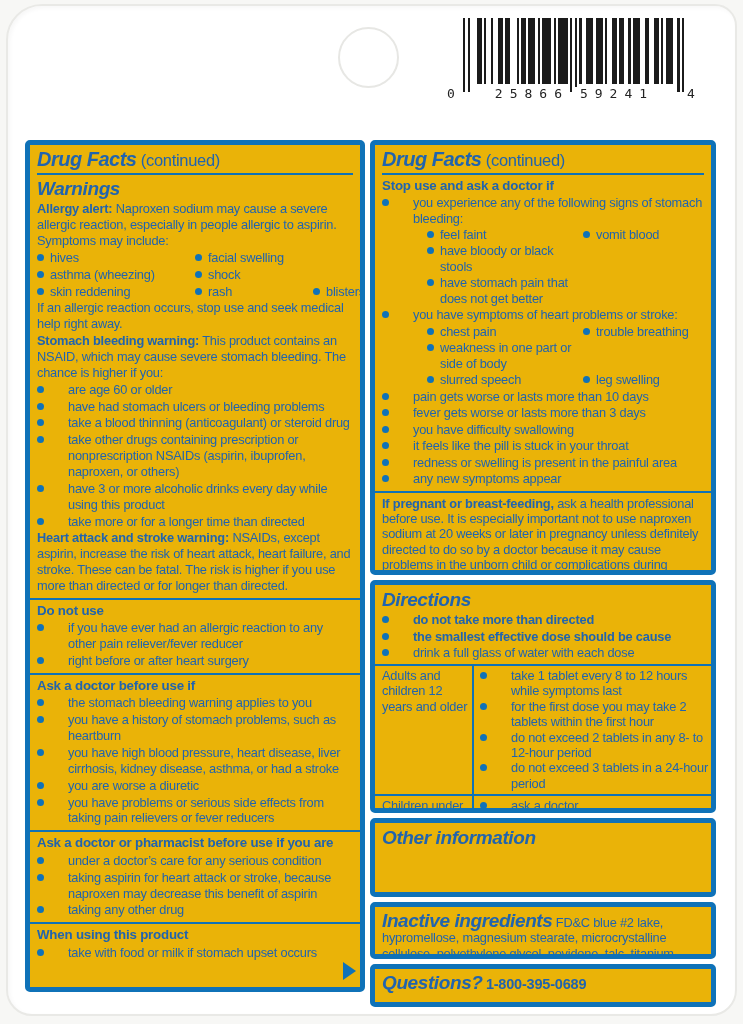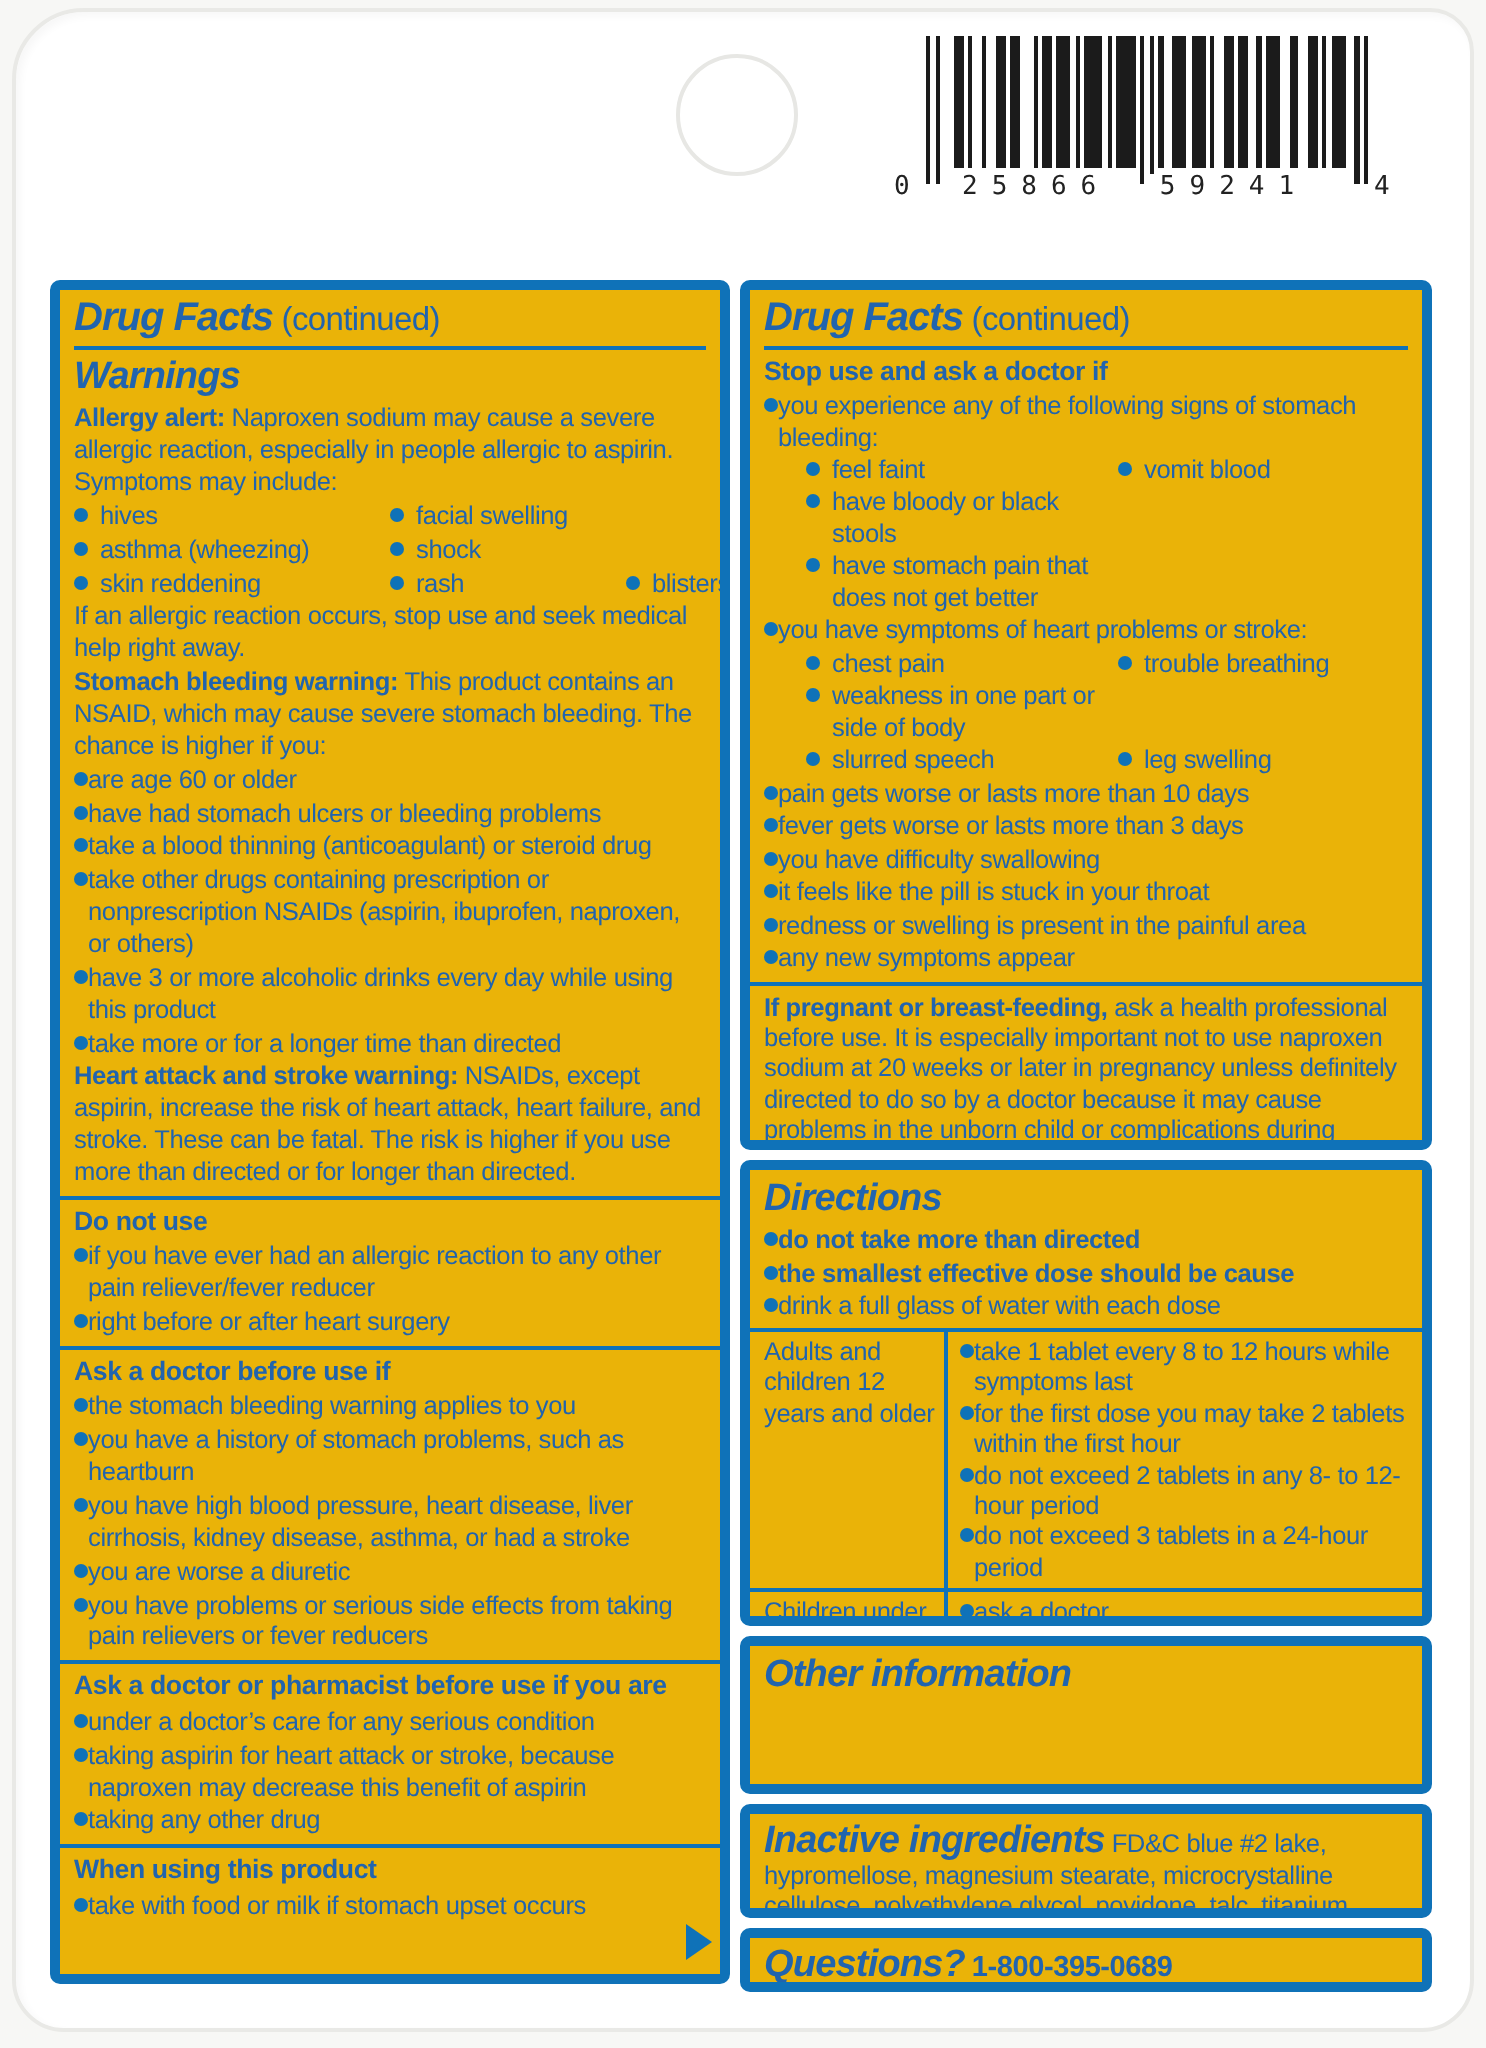--- a/index.html
+++ b/index.html
@@ -29,47 +29,47 @@
   .barcode{position:absolute;left:449px;top:18px;width:258px;height:88px;}
   .bars{position:absolute;left:14px;top:0;height:74px;display:flex;align-items:flex-start;}
   .bars i{display:block;width:2.33px;height:66px;}
   .bars i.b{background:var(--bar);}
   .bars i.g{height:74px;}
   .bc-digit{
     position:absolute;top:69px;font-family:"DejaVu Sans Mono","Liberation Mono",monospace;
     font-size:13px;color:#222;background:#fff;line-height:1;
   }
   .bc-d-left{left:-2px;}
-  .bc-d-g1{left:32px;width:88px;text-align:left;letter-spacing:7px;}
+  .bc-d-g1{left:32px;width:88px;text-align:right;letter-spacing:7px;}
   .bc-d-g2{left:124px;width:88px;text-align:center;letter-spacing:7px;}
   .bc-d-right{left:238px;}
   
   .panel{
     position:absolute;background:#eab308;border:5px solid var(--blue);border-radius:5px;
     padding:3px 7px 4px 7px;font-size:12.8px;line-height:1.24;letter-spacing:-0.2px;
     overflow:hidden;
   }
   .left-panel{left:25px;top:140px;width:340px;height:852px;}
   .right-col{position:absolute;left:370px;top:140px;width:346px;}
   .right-col .panel{position:relative;left:0;top:0;width:346px;margin-bottom:5px;line-height:1.21;}
   .rp1{height:435px;}
   .rp2{height:233px;}
   .rp3{height:79px;}
   .rp4{height:57px;}
-  .rp5{height:32px;}
+  .rp5{height:43px;}
   .title{font-size:20px;line-height:1.15;white-space:nowrap;}
   .df{font-style:italic;font-weight:bold;letter-spacing:-0.5px;}
   .cont{font-size:16.5px;letter-spacing:-0.3px;}
   .title-rule{border-top:2px solid var(--blue);margin:2px 0 3px;}
   .h1{font-style:italic;font-weight:bold;font-size:19px;line-height:1.12;letter-spacing:-0.4px;margin:1px 0 2px;}
   .h2{font-weight:bold;font-size:13.3px;margin:1px 0 0;}
   .rule{border-top:2px solid var(--blue);margin:4px -7px 3px;}
   .p{margin:1px 0 0;}
   .b{font-weight:bold;}
-  .brow{display:flex;gap:0;margin:1px 0 0;}
+  .brow{display:flex;gap:24px;margin:1px 0 0;}
   .dot{width:7px;height:7px;border-radius:50%;background:var(--blue);flex:none;margin-top:4px;}
   .bcont{flex:1;}
   .srow{display:flex;gap:6px;margin:1px 0 0 14px;}
   .scell{display:flex;gap:6px;}
   .scell.s0{width:150px;flex:none;}
   .cols .crow{display:flex;gap:6px;margin:1px 0 0;}
   .ccell{display:flex;gap:6px;}
   .ccell.c0{width:152px;flex:none;text-align:right;}
   .ccell.c1x{width:112px;flex:none;}
   .dtable{border-top:2px solid var(--blue);margin:3px -7px 0;}

